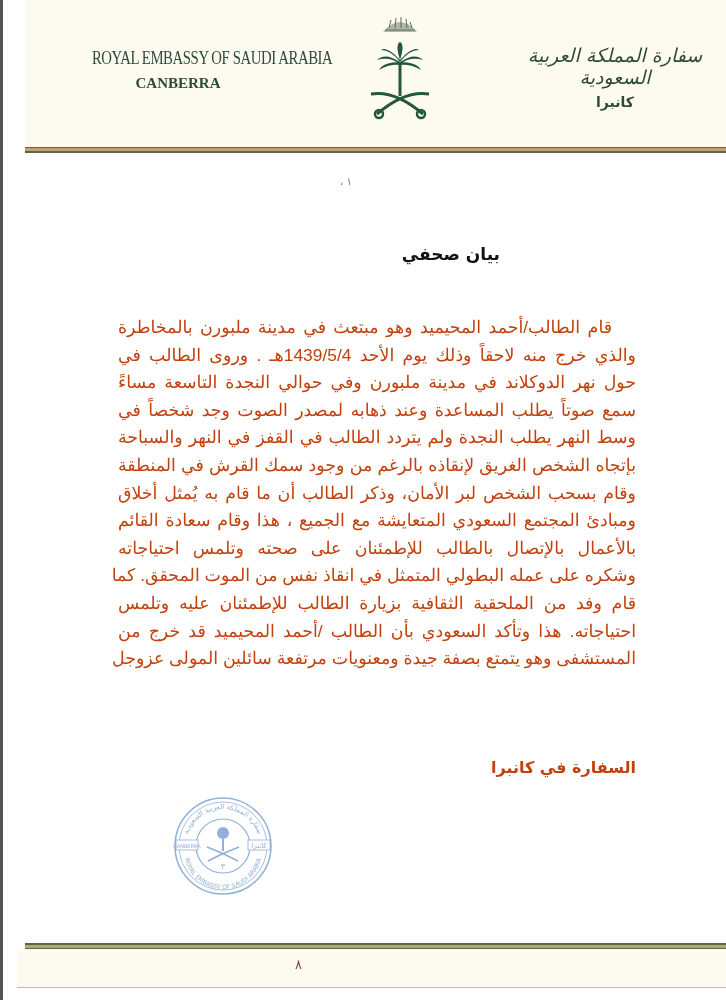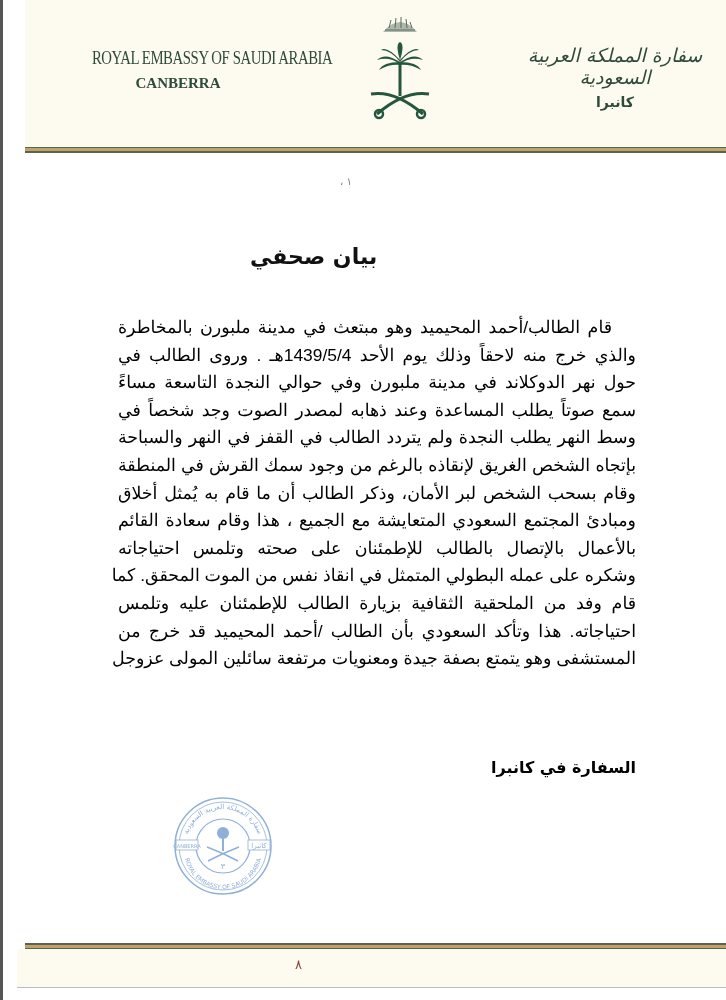--- a/index.html
+++ b/index.html
@@ -42,35 +42,35 @@
     position: absolute; left: 17px; top: 949px; width: 709px; height: 38px;
     background: #fdfbf0; border-bottom: 1px solid #bbb;
   }
   .footer .mark {
     position: absolute; left: 278px; top: 8px; font-size: 13px; color: #8a4a3a;
   }
   .dots {
     position: absolute; left: 340px; top: 176px; font-size: 10px; color: #777;
   }
   .title {
-    position: absolute; left: 250px; top: 244px; width: 250px; text-align: left;
-    font-size: 22px; font-weight: bold; color: #111; direction: rtl;
+    position: absolute; left: 250px; top: 244px; width: 250px; text-align: right;
+    font-size: 17px; font-weight: bold; color: #111; direction: rtl;
   }
   .body-text {
     position: absolute; left: 118px; top: 314px; width: 518px;
     direction: rtl; text-align: justify; text-align-last: right;
     font-family: "Liberation Sans", sans-serif;
-    font-size: 17.4px; line-height: 27.6px; color: #000000;
+    font-size: 17.4px; line-height: 27.6px; color: #c2410c;
   }
   .body-text .line { display: block; white-space: nowrap; text-align-last: justify; }
   .body-text .line.first { padding-right: 24px; }
   .body-text .line.last { text-align-last: right; }
   .signature {
     position: absolute; left: 118px; top: 758px; width: 518px; direction: rtl;
-    font-size: 16px; font-weight: bold; color: #000000;
+    font-size: 16px; font-weight: bold; color: #c2410c;
   }
   .stamp {
     position: absolute; left: 172px; top: 795px; width: 102px; height: 102px;
   }
 </style>
 </head>
 <body>
 
 <div class="left-edge"></div>
 

